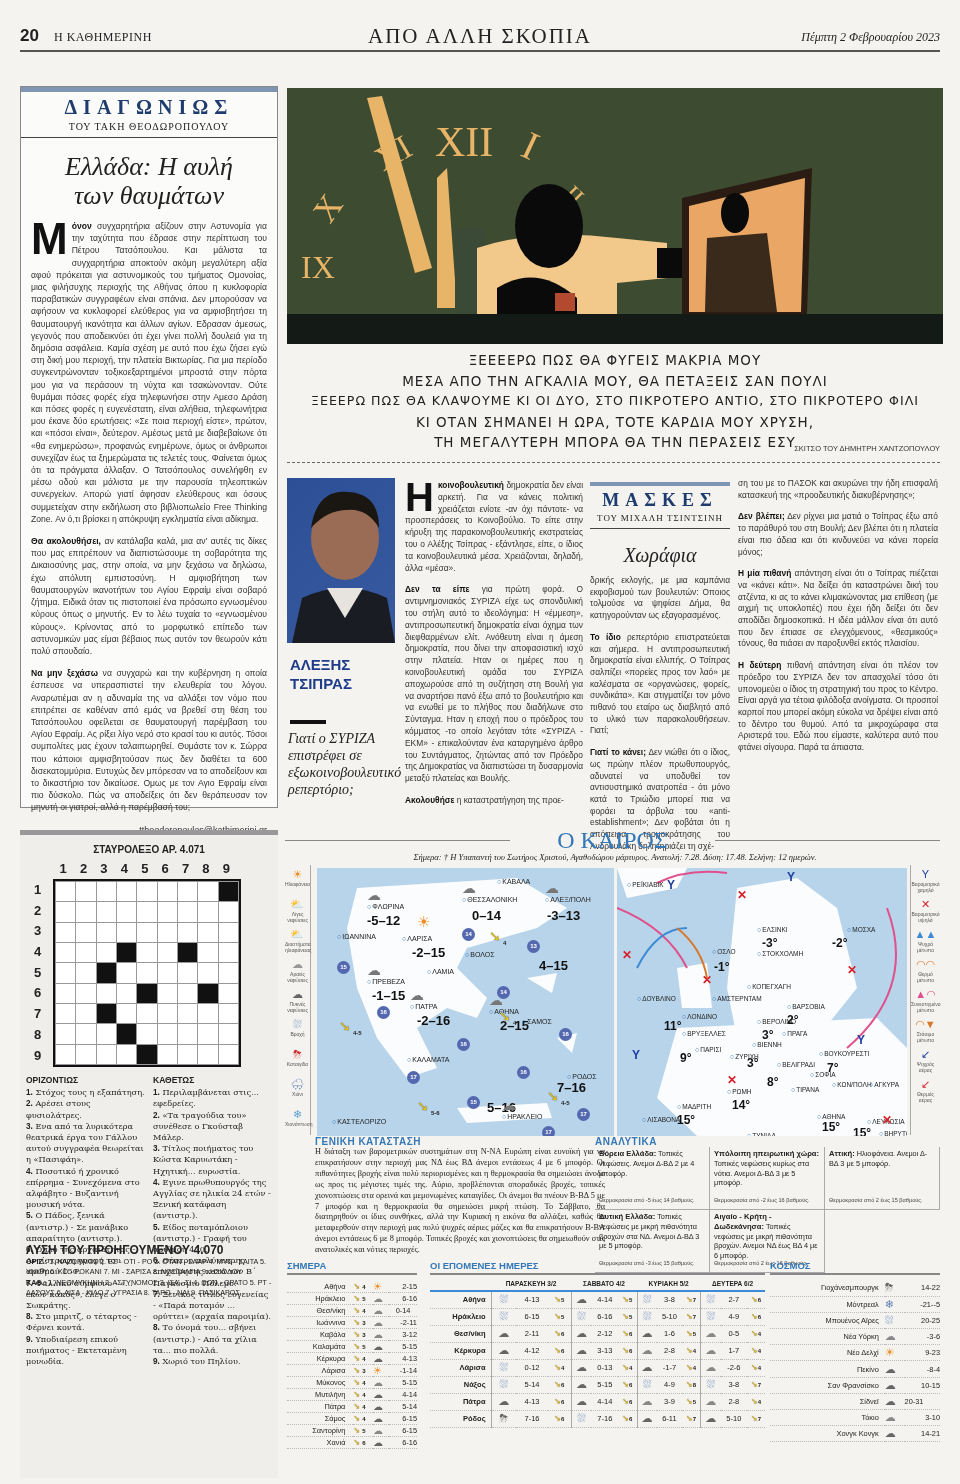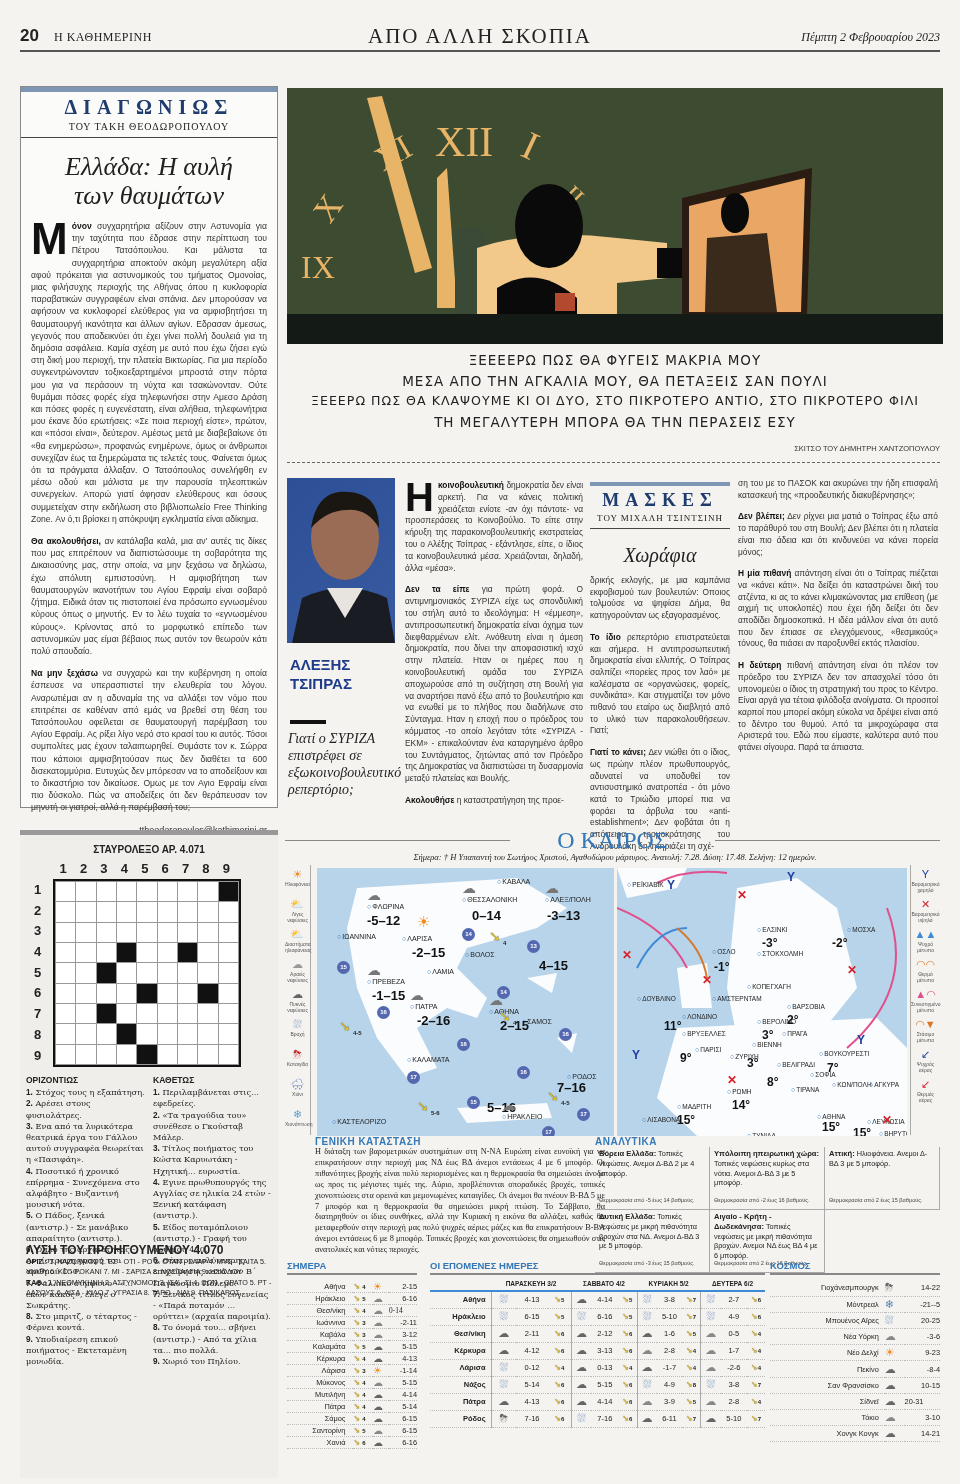--- a/index.html
+++ b/index.html
@@ -153,20 +153,21 @@
     <polygon points="402,118 518,90 514,224 402,224" fill="#e9a664"></polygon>
     <ellipse cx="448" cy="125" rx="14" ry="20" fill="#0a0a0a"></ellipse>
     <path d="M420,150 L480,145 L490,224 L418,224 Z" fill="#3a2a1c"></path>
   </svg>
 </div>
 
 <div id="poem" class="abs">
   <div>ΞΕΕΕΕΡΩ ΠΩΣ ΘΑ ΦΥΓΕΙΣ ΜΑΚΡΙΑ ΜΟΥ</div>
   <div>ΜΕΣΑ ΑΠΟ ΤΗΝ ΑΓΚΑΛΙΑ ΜΟΥ, ΘΑ ΠΕΤΑΞΕΙΣ ΣΑΝ ΠΟΥΛΙ</div>
   <div style="white-space:nowrap;font-size:12.6px">ΞΕΕΕΡΩ ΠΩΣ ΘΑ ΚΛΑΨΟΥΜΕ ΚΙ ΟΙ ΔΥΟ, ΣΤΟ ΠΙΚΡΟΤΕΡΟ ΑΝΤΙΟ, ΣΤΟ ΠΙΚΡΟΤΕΡΟ ΦΙΛΙ</div>
+  <div>ΚΙ ΟΤΑΝ ΣΗΜΑΝΕΙ Η ΩΡΑ, ΤΟΤΕ ΚΑΡΔΙΑ ΜΟΥ ΧΡΥΣΗ,</div>
   <div>ΤΗ ΜΕΓΑΛΥΤΕΡΗ ΜΠΟΡΑ ΘΑ ΤΗΝ ΠΕΡΑΣΕΙΣ ΕΣΥ</div>
 </div>
 <div id="credit" class="abs">ΣΚΙΤΣΟ ΤΟΥ ΔΗΜΗΤΡΗ ΧΑΝΤΖΟΠΟΥΛΟΥ</div>
 <div id="dash" class="abs"></div>
 
 <div id="photo" class="abs">
   <svg width="108" height="165">
     <ellipse cx="58" cy="60" rx="34" ry="42" fill="#9a6c55"></ellipse>
     <path d="M24,50 Q30,10 62,14 Q92,16 92,50 Q80,30 60,32 Q40,32 24,50 Z" fill="#1a1612"></path>
     <path d="M5,165 L15,120 Q58,100 100,120 L108,165 Z" fill="#1a1c24"></path>
@@ -535,21 +536,21 @@
           <tr>
             <td style="text-align: right; padding-right: 8px;">Ηράκλειο</td>
             <td><span class="w">➘</span> <span style="font-size: 6px; font-weight: bold;">5</span></td>
             <td><span class="cl" style="color: rgb(136, 136, 136);">☁</span></td>
             <td style="text-align: right;">6-16</td>
           </tr>
           <tr>
             <td style="text-align: right; padding-right: 8px;">Θεσ/νίκη</td>
             <td><span class="w">➘</span> <span style="font-size: 6px; font-weight: bold;">4</span></td>
             <td><span class="cl" style="color: rgb(136, 136, 136);">☁</span></td>
-            <td style="text-align: left; font-family: Liberation Serif, serif;">0-14</td>
+            <td style="text-align: center;">0-14</td>
           </tr>
           <tr>
             <td style="text-align: right; padding-right: 8px;">Ιωάννινα</td>
             <td><span class="w">➘</span> <span style="font-size: 6px; font-weight: bold;">3</span></td>
             <td><span class="cl" style="color: rgb(136, 136, 136);">☁</span></td>
             <td style="text-align: right;">-2-11</td>
           </tr>
           <tr>
             <td style="text-align: right; padding-right: 8px;">Καβάλα</td>
             <td><span class="w">➘</span> <span style="font-size: 6px; font-weight: bold;">3</span></td>

